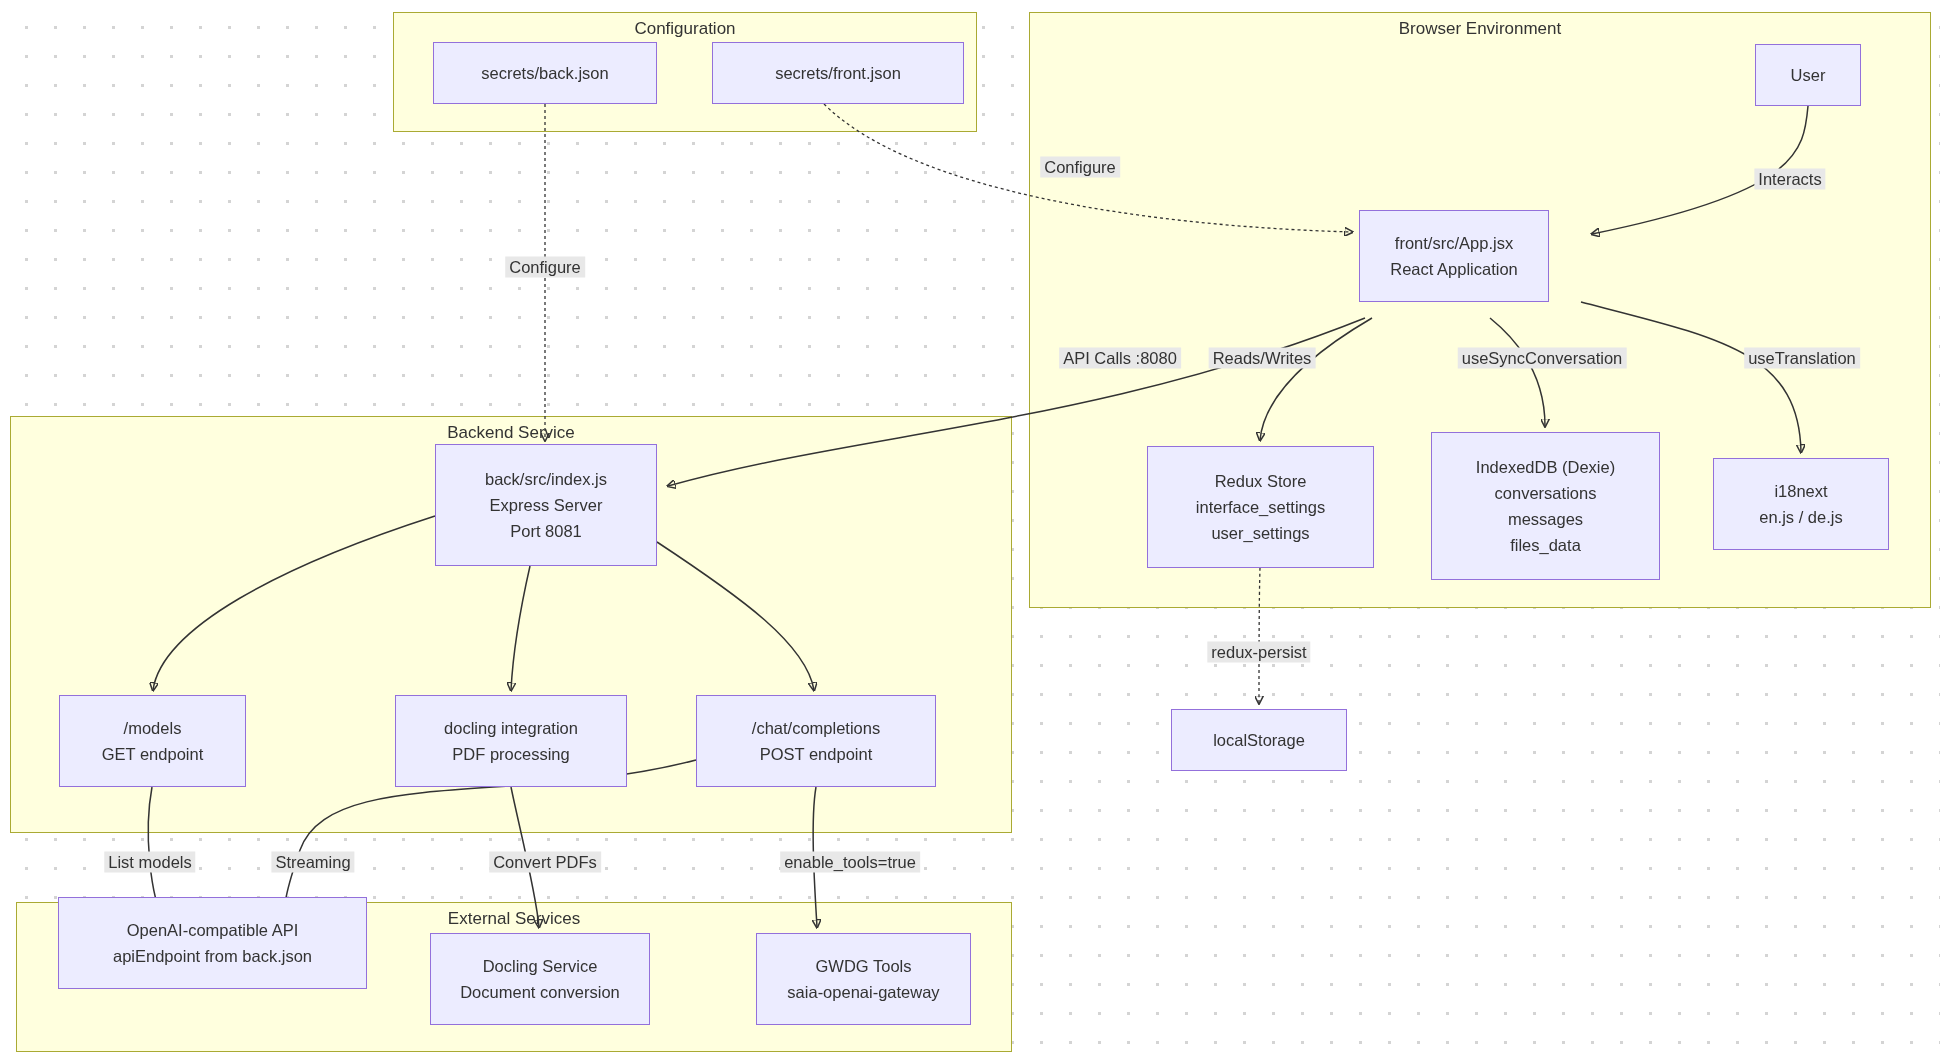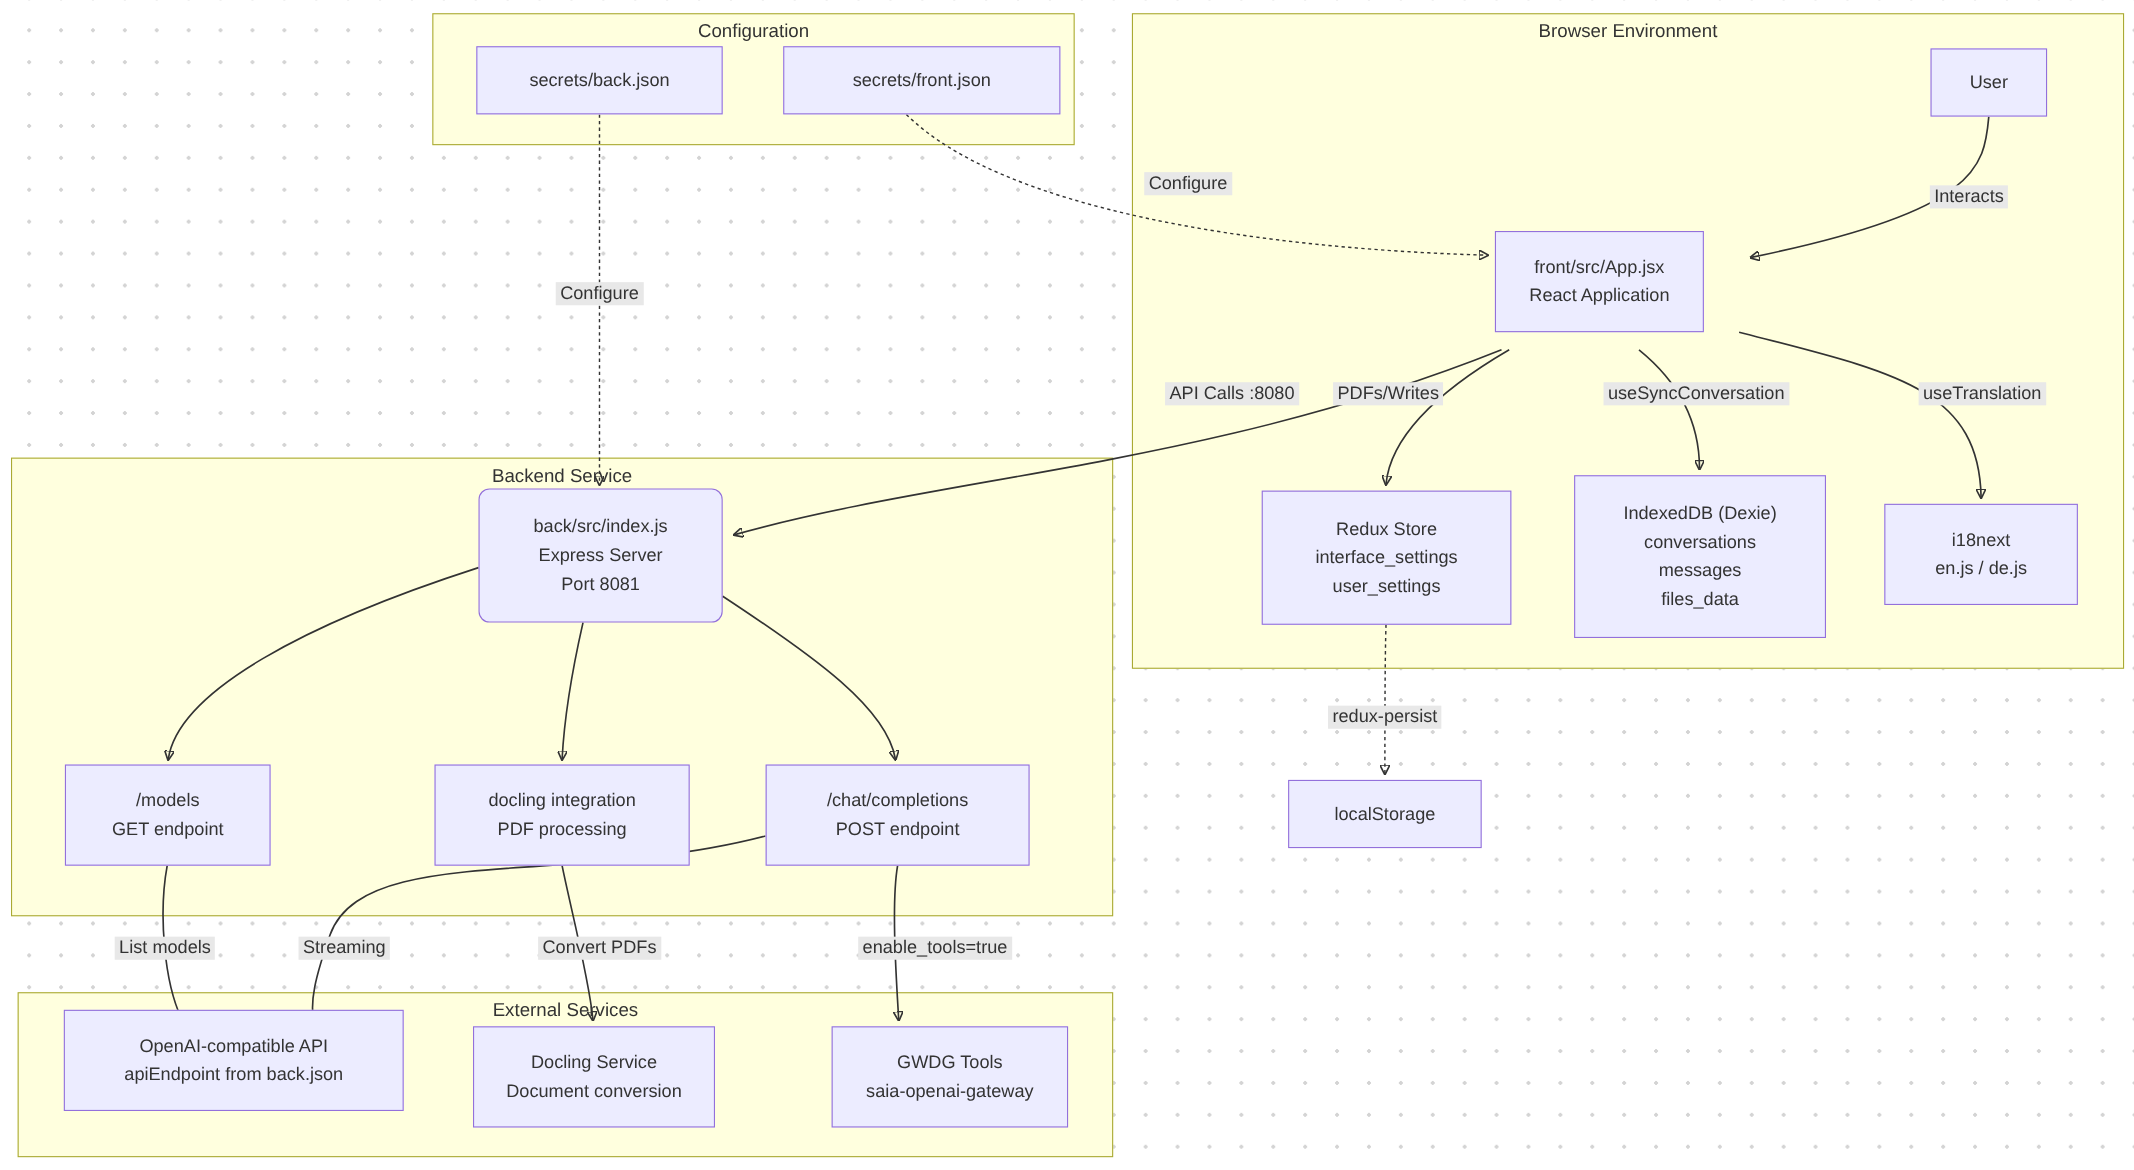--- a/index.html
+++ b/index.html
@@ -122,61 +122,61 @@
 
   <div class="node" style="left:1713px;top:458px;width:176px;height:92px;">
     <span>i18next</span>
     <span>en.js / de.js</span>
   </div>
 
   <div class="node" style="left:1171px;top:709px;width:176px;height:62px;">
     <span>localStorage</span>
   </div>
 
-  <div class="node" style="left:435px;top:444px;width:222px;height:122px;border-radius:10px;">
+  <div class="node" style="left:435px;top:444px;width:222px;height:122px;">
     <span>back/src/index.js</span>
     <span>Express Server</span>
     <span>Port 8081</span>
   </div>
 
   <div class="node" style="left:59px;top:695px;width:187px;height:92px;">
     <span>/models</span>
     <span>GET endpoint</span>
   </div>
 
   <div class="node" style="left:395px;top:695px;width:232px;height:92px;">
     <span>docling integration</span>
     <span>PDF processing</span>
   </div>
 
   <div class="node" style="left:696px;top:695px;width:240px;height:92px;">
     <span>/chat/completions</span>
     <span>POST endpoint</span>
   </div>
 
-  <div class="node" style="left:58px;top:918px;width:309px;height:92px;">
+  <div class="node" style="left:58px;top:897px;width:309px;height:92px;">
     <span>OpenAI-compatible API</span>
     <span>apiEndpoint from back.json</span>
   </div>
 
   <div class="node" style="left:430px;top:933px;width:220px;height:92px;">
     <span>Docling Service</span>
     <span>Document conversion</span>
   </div>
 
   <div class="node" style="left:710px;top:933px;width:215px;height:92px;margin-left:46px;">
     <span>GWDG Tools</span>
     <span>saia-openai-gateway</span>
   </div>
 
   <div class="edge-label" style="left:545px;top:267px;">Configure</div>
   <div class="edge-label" style="left:1080px;top:167px;">Configure</div>
   <div class="edge-label" style="left:1790px;top:179px;">Interacts</div>
   <div class="edge-label" style="left:1120px;top:358px;">API Calls :8080</div>
-  <div class="edge-label" style="left:1262px;top:358px;">PDFs/Writes</div>
+  <div class="edge-label" style="left:1262px;top:358px;">Reads/Writes</div>
   <div class="edge-label" style="left:1542px;top:358px;">useSyncConversation</div>
   <div class="edge-label" style="left:1802px;top:358px;">useTranslation</div>
   <div class="edge-label" style="left:1259px;top:652px;">redux-persist</div>
   <div class="edge-label" style="left:150px;top:862px;">List models</div>
   <div class="edge-label" style="left:313px;top:862px;">Streaming</div>
   <div class="edge-label" style="left:545px;top:862px;">Convert PDFs</div>
   <div class="edge-label" style="left:850px;top:862px;">enable_tools=true</div>
 
 </div>
 

